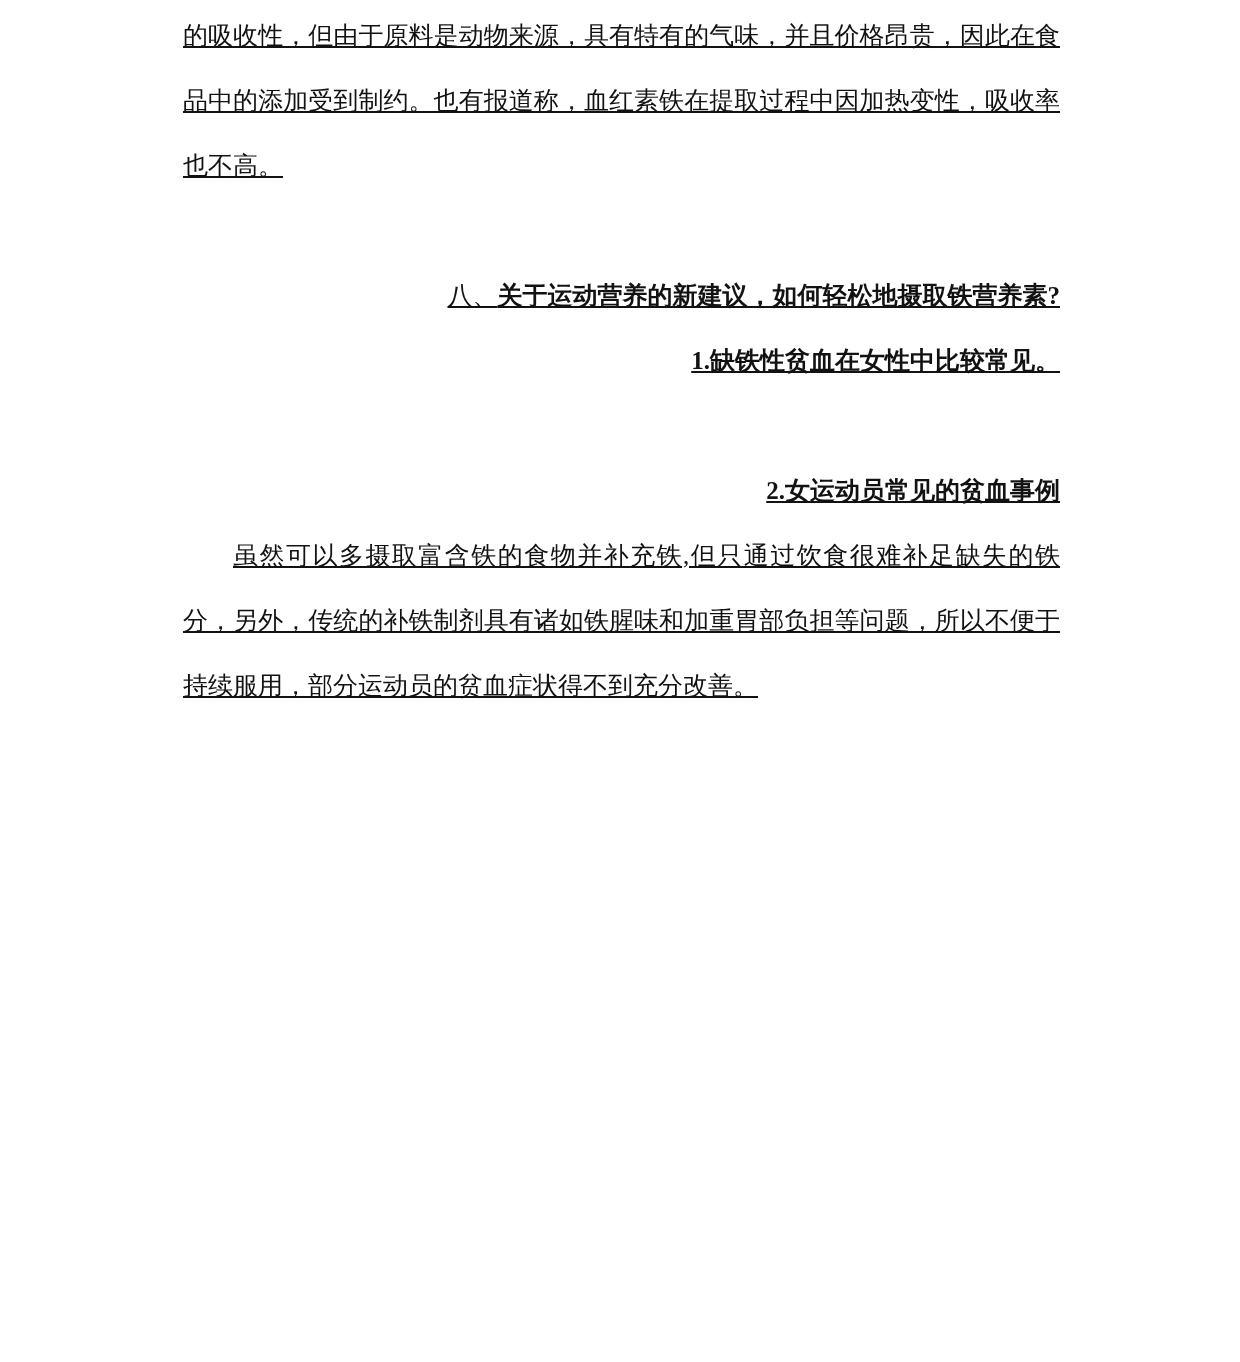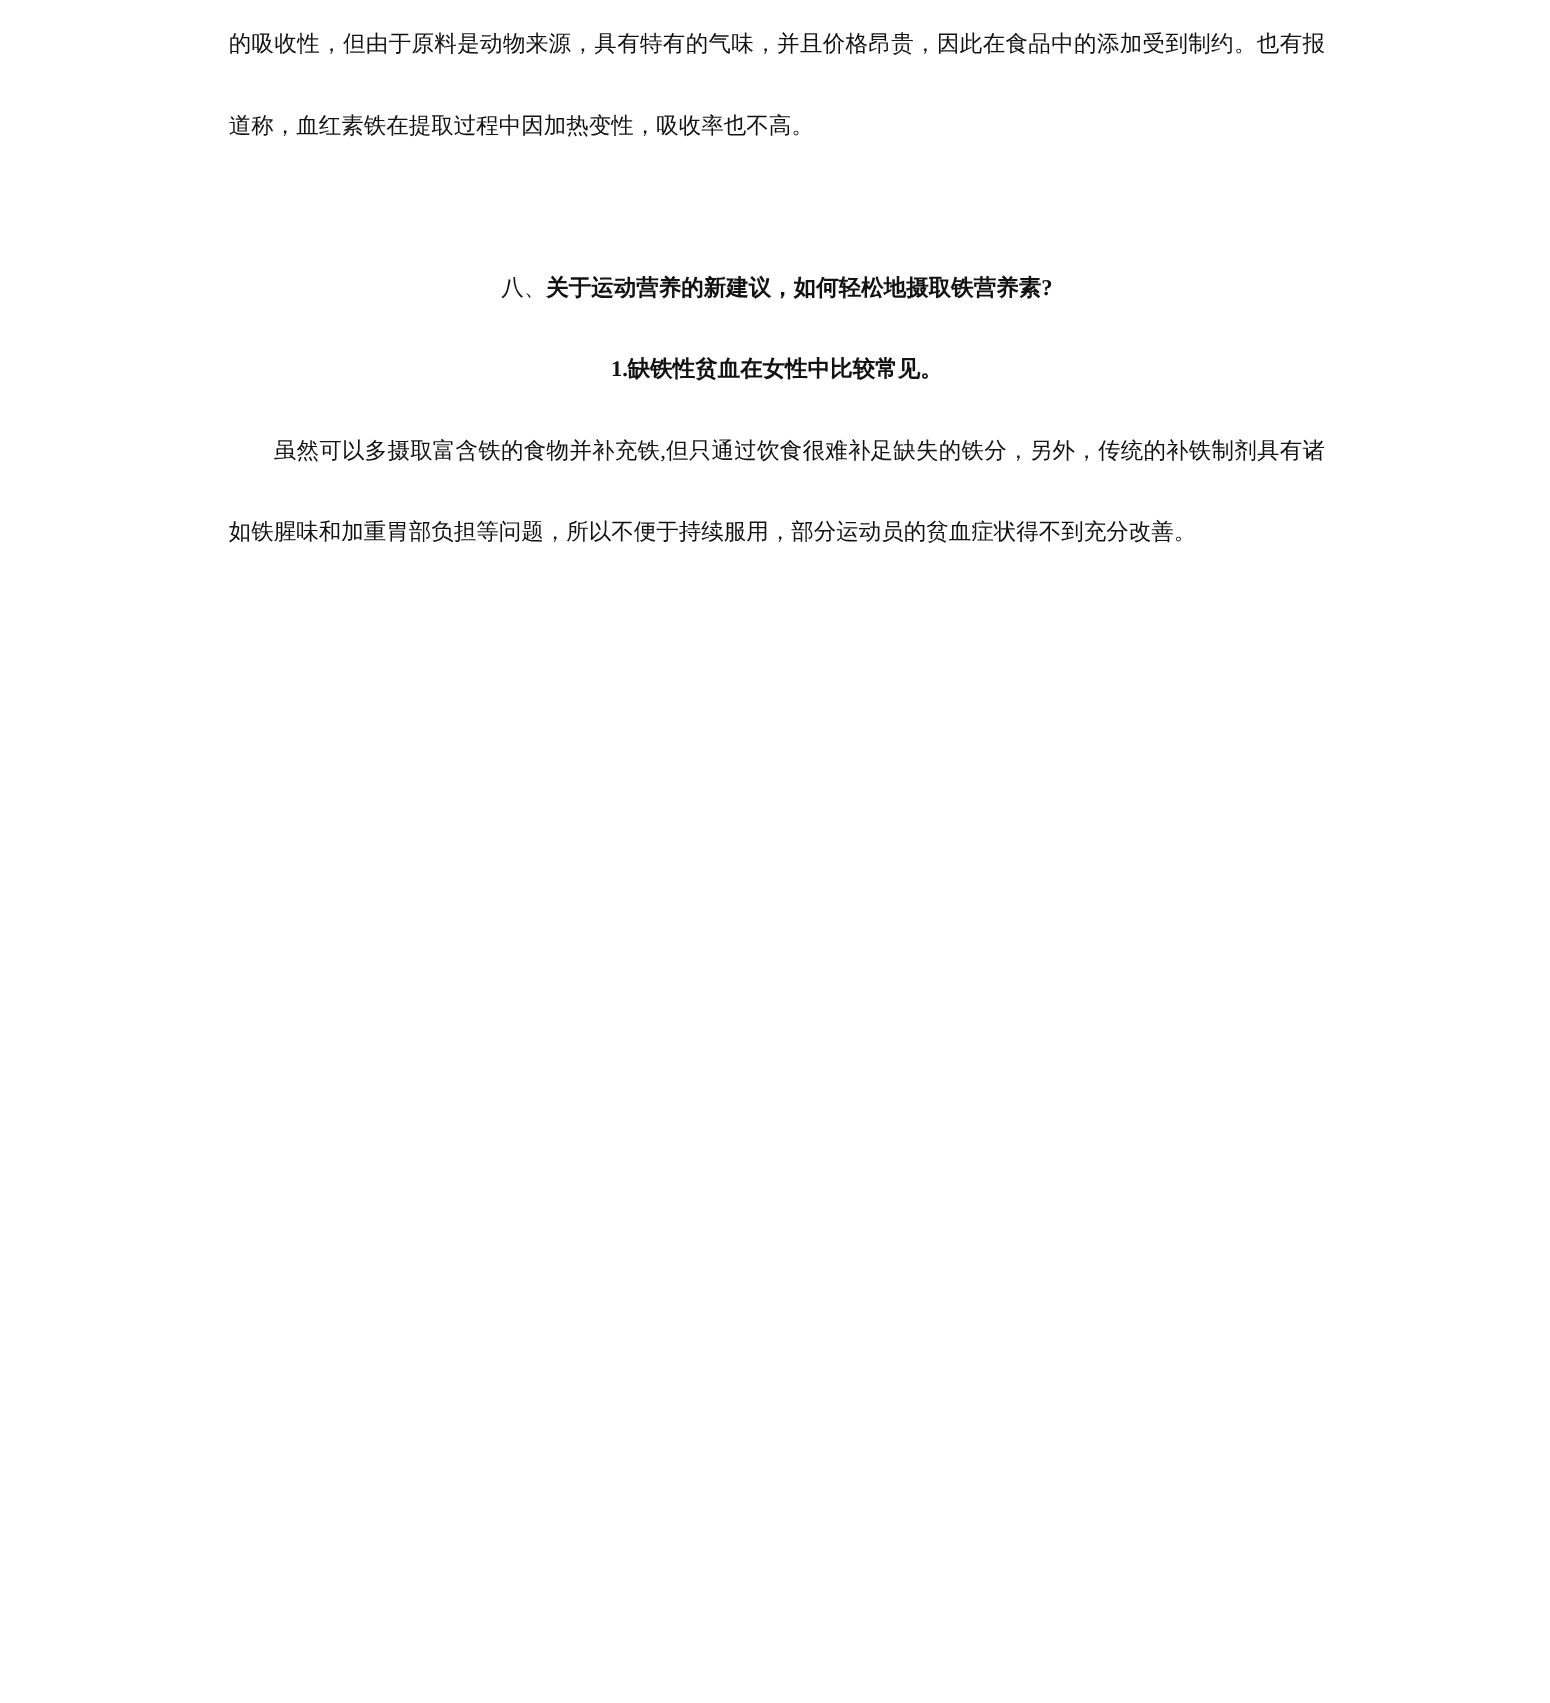--- a/index.html
+++ b/index.html
@@ -16,33 +16,34 @@
     box-sizing: border-box;
     width: 1240px;
     height: 1362px;
     padding: 3px 180px 0 183px;
     background: #ffffff;
     font-family: "Liberation Serif", "DejaVu Serif", serif;
     color: #121212;
   }
   .blk {
     margin: 0;
-    font-size: 18px;
+    font-size: 25px;
     line-height: 65px;
     font-weight: normal;
+    text-decoration: underline;
   }
   p.blk {
     text-align: justify;
     text-justify: inter-ideograph;
   }
   p.blk.indent {
     text-indent: 2em;
   }
   h2.blk, h3.blk {
-    text-align: center;
+    text-align: right;
     font-weight: bold;
   }
   h2.blk {
     margin-top: 65px; 
   }
   h3.blk.spaced {
     margin-top: 65px; 
   }
   h2.blk .prefix {
     font-weight: normal; 
@@ -56,18 +57,19 @@
 
 <div class="page">
 
   <p class="blk">的吸收性，但由于原料是动物来源，具有特有的气味，并且价格昂贵，因此在食品中的添加受到制约。也有报道称，血红素铁在提取过程中因加热变性，吸收率也不高。</p>
 
   <h2 class="blk"><span class="prefix">八、</span><span>关于运动营养的新建议，如何轻松地摄取铁营养素?</span></h2>
 
   <h3 class="blk"><span class="prefix">1.</span><span>缺铁性贫血在女性中比较常见。</span></h3>
 
 
+  <h3 class="blk spaced"><span class="prefix">2.</span><span>女运动员常见的贫血事例</span></h3>
 
 
 
   <p class="blk indent">虽然可以多摄取富含铁的食物并补充铁,但只通过饮食很难补足缺失的铁分，另外，传统的补铁制剂具有诸如铁腥味和加重胃部负担等问题，所以不便于持续服用，部分运动员的贫血症状得不到充分改善。</p>
 
 </div>
 
 </body></html>

